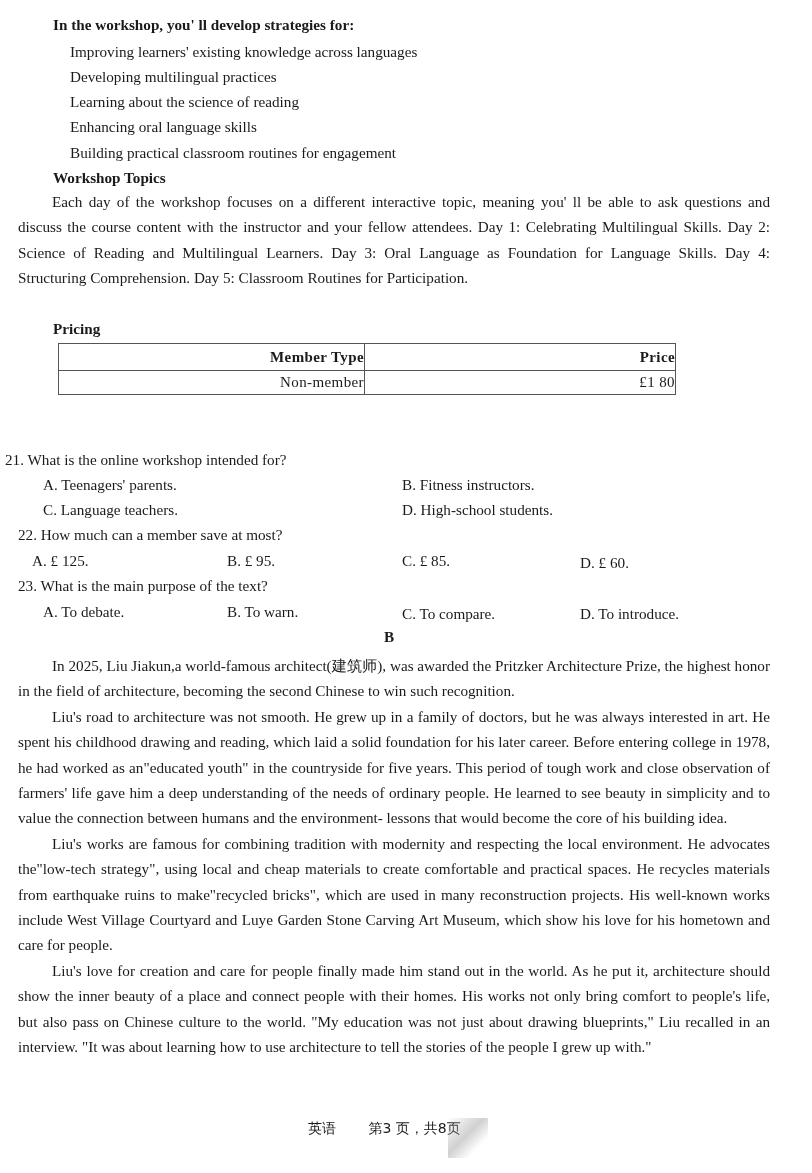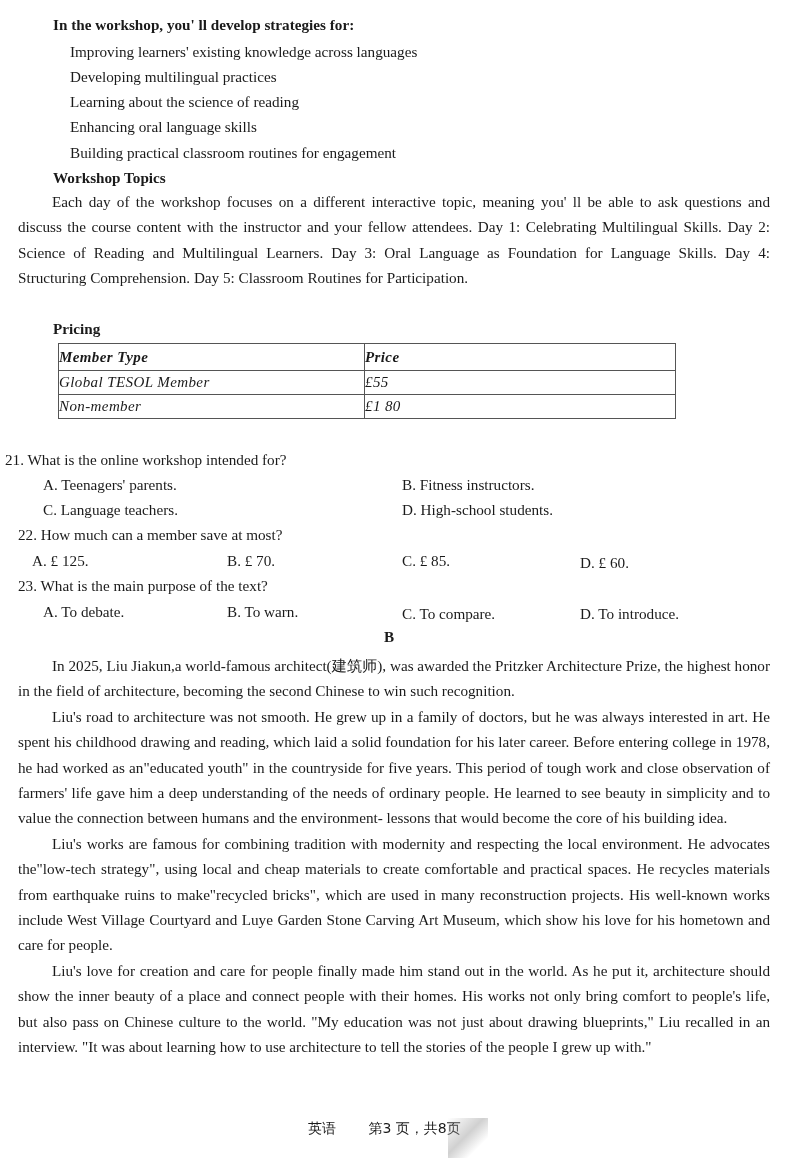--- a/index.html
+++ b/index.html
@@ -10,23 +10,22 @@
   }
   .line { position: absolute; white-space: nowrap; font-size: 15.2px; line-height: 20px; }
   .bold { font-weight: bold; }
   .just { position: absolute; left: 18px; width: 752px; font-size: 15.2px; line-height: 25.4px; text-align: justify; }
   .just .p { text-indent: 34px; margin: 0; }
   table.pricing {
     position: absolute; left: 58px; top: 343px; width: 618px;
     border-collapse: collapse; font-size: 15px;
   }
   table.pricing td, table.pricing th {
-    border: 1.5px solid #555; text-align: left; height: 23px; padding: 0; font-weight: normal;
+    border: 1.5px solid #555; text-align: right; height: 23px; padding: 0; font-weight: normal;
     letter-spacing: 0.4px;
-    font-style: italic;
   }
   table.pricing th { font-weight: bold; height: 26px; }
   table.pricing tr > *:first-child { width: 305px; }
   .opt { position: absolute; font-size: 15.2px; line-height: 20px; white-space: nowrap; }
   .footer {
     position: absolute; top: 1120px; left: 308px; font-family: "DejaVu Sans", sans-serif;
     font-size: 14px; white-space: nowrap;
   }
   .footer span { margin-right: 28px; }
   .curl {
@@ -52,45 +51,41 @@
 
 <div class="line bold" style="left:53px; top:319px;">Pricing</div>
 
 <table class="pricing">
   <tbody>
       <tr>
     <th>Member Type</th>
     <th>Price</th>
   </tr>
   <tr>
-    <td>Global TESOL Member</td>
-    <td>£55</td>
-  </tr>
-  <tr>
     <td>Non-member</td>
     <td>£1 80</td>
   </tr>
 </tbody>
   </table>
 
 <div class="line" style="left:5px; top:450px;">
   <span>21.</span>
   <span>What is the online workshop intended for?</span>
 </div>
 <div class="opt" style="left:43px; top:475px;">A. Teenagers' parents.</div>
 <div class="opt" style="left:402px; top:475px;">B. Fitness instructors.</div>
 <div class="opt" style="left:43px; top:500px;">C. Language teachers.</div>
 <div class="opt" style="left:402px; top:500px;">D. High-school students.</div>
 
 <div class="line" style="left:18px; top:525px;">
   <span>22.</span>
   <span>How much can a member save at most?</span>
 </div>
 <div class="opt" style="left:32px; top:551px;">A. £ 125.</div>
-<div class="opt" style="left:227px; top:551px;">B. £ 70.</div>
+<div class="opt" style="left:227px; top:551px;">B. £ 95.</div>
 <div class="opt" style="left:402px; top:551px;">C. £ 85.</div>
 <div class="opt" style="left:580px; top:553px;">D. £ 60.</div>
 
 <div class="line" style="left:18px; top:576px;">
   <span>23.</span>
   <span>What is the main purpose of the text?</span>
 </div>
 <div class="opt" style="left:43px; top:602px;">A. To debate.</div>
 <div class="opt" style="left:227px; top:602px;">B. To warn.</div>
 <div class="opt" style="left:402px; top:604px;">C. To compare.</div>

